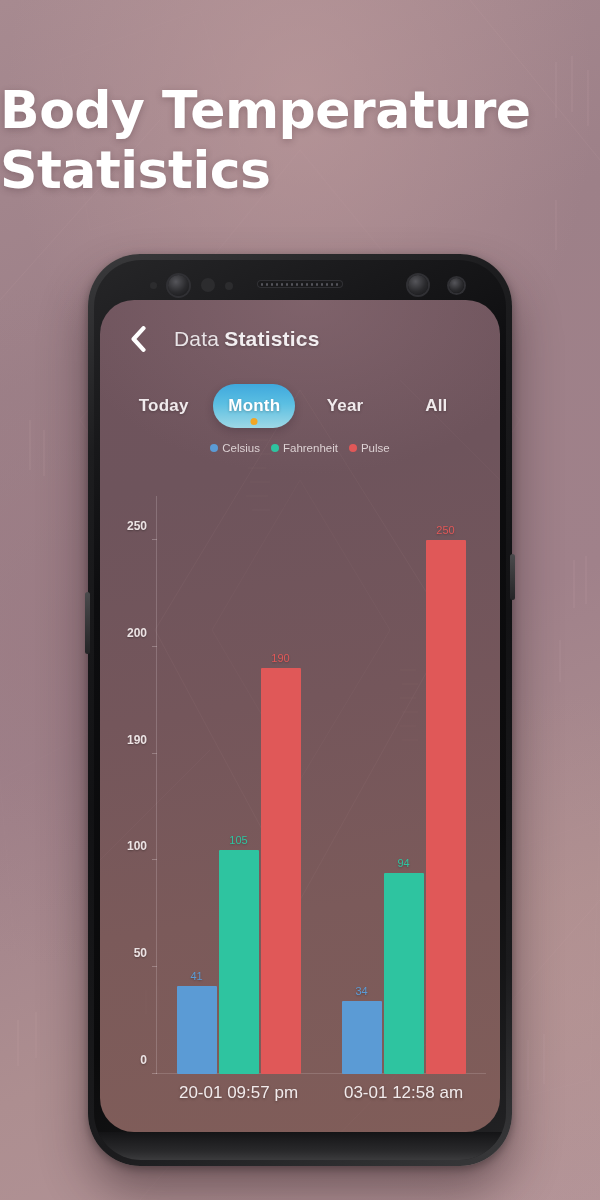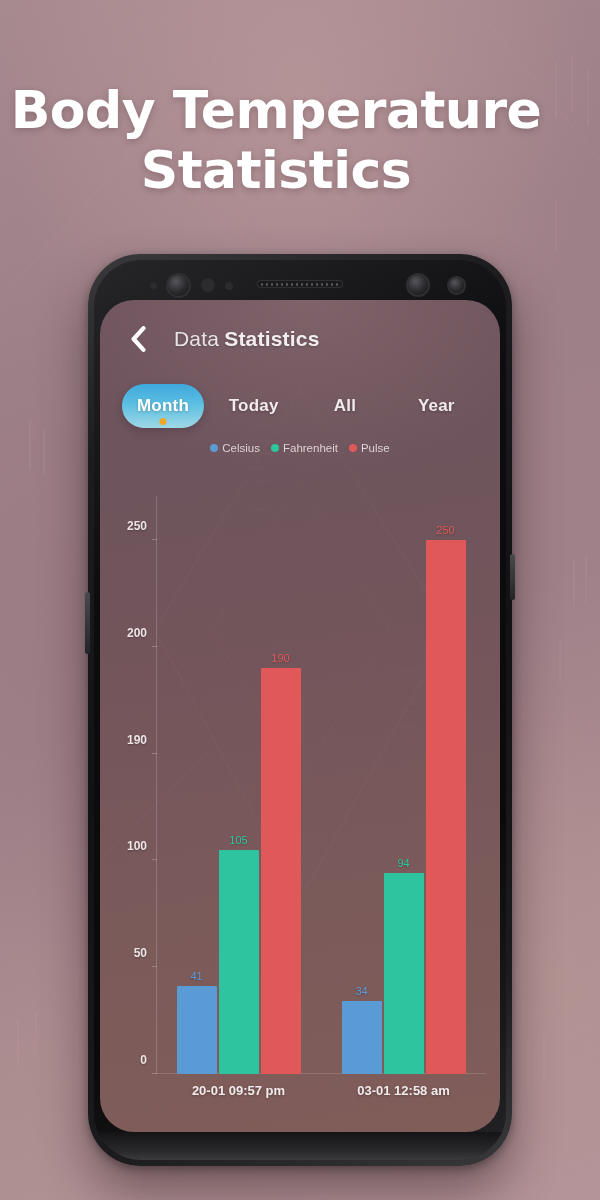--- a/index.html
+++ b/index.html
@@ -18,21 +18,21 @@
       radial-gradient(ellipse 60% 40% at 12% 52%, rgba(150,118,126,0.45), rgba(150,118,126,0) 72%),
       radial-gradient(ellipse 55% 35% at 92% 82%, rgba(186,150,148,0.40), rgba(186,150,148,0) 70%),
       linear-gradient(160deg,#a78a90 0%,#9d8088 28%,#a0818a 55%,#ad8e90 78%,#b39498 100%);
   }
   .bg-lines{ position:absolute; inset:0; opacity:.30; }
   .bg-poly{ position:absolute; inset:0; opacity:.22; }
 
   
   .title{
     position:absolute; top:80px; left:0; width:552px;
-    text-align:center; color:#ffffff;
+    text-align:left; color:#ffffff;
     font-family:"DejaVu Sans", sans-serif;
     font-weight:bold; font-size:52px; line-height:60px;
     letter-spacing:-0.5px;
     text-shadow:0 2px 7px rgba(60,35,42,0.28);
   }
   .title .l2{ display:block; }
 
   
   .phone{
     position:absolute; left:88px; top:254px;
@@ -177,21 +177,21 @@
   }
   .bar .val{
     position:absolute; left:50%; transform:translateX(-50%);
     bottom:100%; margin-bottom:4px;
     font-size:11px; white-space:nowrap;
     text-shadow:0 1px 2px rgba(0,0,0,.25);
   }
   .xlabel{
     position:absolute; top:100%; margin-top:9px;
     left:50%; transform:translateX(-50%);
-    color:#f2ebec; font-size:13px; font-weight:bold;
+    color:#f2ebec; font-size:17px; font-weight:normal;
     white-space:nowrap;
     text-shadow:0 1px 3px rgba(0,0,0,.3);
   }
 
   
   .chin{
     position:absolute; left:0; right:0; bottom:0; height:28px;
     background:linear-gradient(180deg,#141416,#2a2a2c 70%,#3b3b3d);
   }
 </style>
@@ -310,32 +310,32 @@
           <svg width="17" height="26" viewBox="0 0 17 26">
             <path d="M14.5 2.2 L4.6 13 L14.5 23.8" fill="none" stroke="#ffffff" stroke-width="4.2" stroke-linecap="round" stroke-linejoin="round"></path>
           </svg>
         </div>
         <div class="app-title">
           <span class="t-light">Data</span><span class="t-bold">Statistics</span>
         </div>
       </div>
 
       <div class="tabs">
+        <div class="tab">
+          <span>Today</span>
+        </div>
         <div class="tab active">
           <span>Month</span>
           <span class="dot"></span>
         </div>
         <div class="tab">
-          <span>Today</span>
+          <span>Year</span>
         </div>
         <div class="tab">
           <span>All</span>
-        </div>
-        <div class="tab">
-          <span>Year</span>
         </div>
       </div>
 
       <div class="legend">
         <div class="leg">
           <span class="sw" id="sw0" style="background: rgb(91, 155, 213);"></span>
           <span>Celsius</span>
         </div>
         <div class="leg">
           <span class="sw" id="sw1" style="background: rgb(46, 196, 160);"></span>

